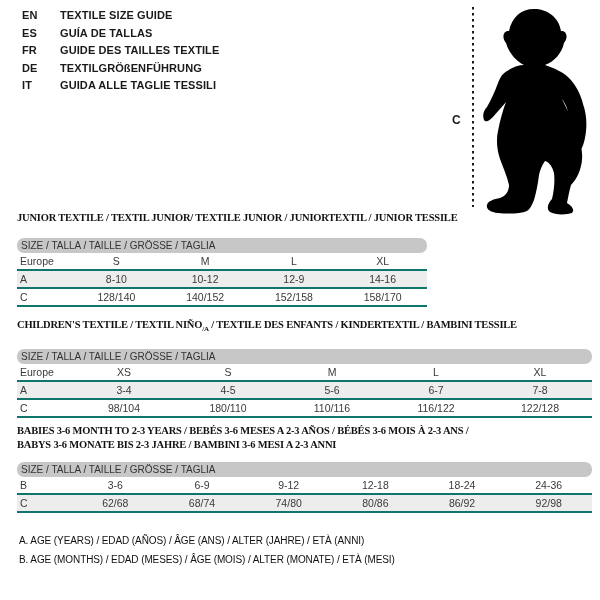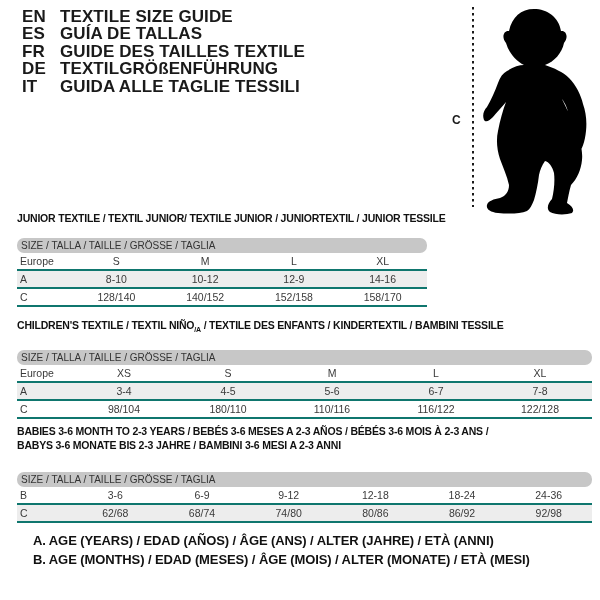--- a/index.html
+++ b/index.html
@@ -3,51 +3,51 @@
 <meta charset="utf-8">
 <style>
   html,body { margin:0; padding:0; background:#ffffff; }
   #page {
     position:relative; width:600px; height:600px; background:#fff;
     font-family:"Liberation Sans", sans-serif; color:#1a1a1a; overflow:hidden;
   }
 
   
   .langs { position:absolute; top:9px; left:22px; }
-  .lang-row { display:flex; height:17.5px; align-items:flex-end;
-              font-weight:bold; font-size:17px; letter-spacing:0.1px; }
+  .lang-row { display:flex; height:17.5px; align-items:flex-start;
+              font-weight:bold; font-size:11px; letter-spacing:0.1px; }
   .lang-code { width:38px; }
 
   
   .figure { position:absolute; top:4px; left:440px; width:160px; height:212px; }
   .figure svg { display:block; }
   .figure text { font-family:"Liberation Sans", sans-serif; font-weight:bold; font-size:12px; fill:#1a1a1a; }
 
   
   .section { position:absolute; left:17px; }
   .s1 { top:211px; width:410px; }
   .s2 { top:318px; width:575px; }
   .s3 { top:424px; width:575px; }
   .tbl-title { font-weight:bold; font-size:10.5px; line-height:14px;
-               margin-bottom:13px; white-space:nowrap; letter-spacing:-0.2px; color:#111; }
-  .s3 .tbl-title { margin-bottom:20px; }
+               margin-bottom:13px; white-space:nowrap; letter-spacing:-0.2px; color:#111;font-family:Liberation Serif, serif; }
+  .s3 .tbl-title { margin-bottom:10px; }
   .tbl-title sub { font-size:7px; }
 
   .size-bar { background:#c7c7c7; height:15px; line-height:15px; font-size:10px;
               color:#333; padding-left:4px; letter-spacing:0;border-radius:7px; }
   .trow { display:flex; height:16px; align-items:center; font-size:10.5px;
           color:#3a3a3a; border-bottom:2px solid #0f766e; }
   .trow.shaded { background:#ededed; }
   .tlabel { width:55px; padding-left:3px; box-sizing:border-box; }
   .tcell { flex:1; text-align:center; }
 
   
   .legend { position:absolute; top:531px; left:19px; }
-  .legend-row { font-weight:bold; font-size:13px; line-height:19px;
-                white-space:nowrap; letter-spacing:-0.1px; color:#111;margin-left:14px; }
+  .legend-row { font-weight:normal; font-size:10px; line-height:19px;
+                white-space:nowrap; letter-spacing:-0.1px; color:#111; }
 </style>
 </head>
 <body>
 
 <div id="page">
 
   <div class="langs">
       <div class="lang-row">
         <span class="lang-code">EN</span>
         <span>TEXTILE SIZE GUIDE</span>

